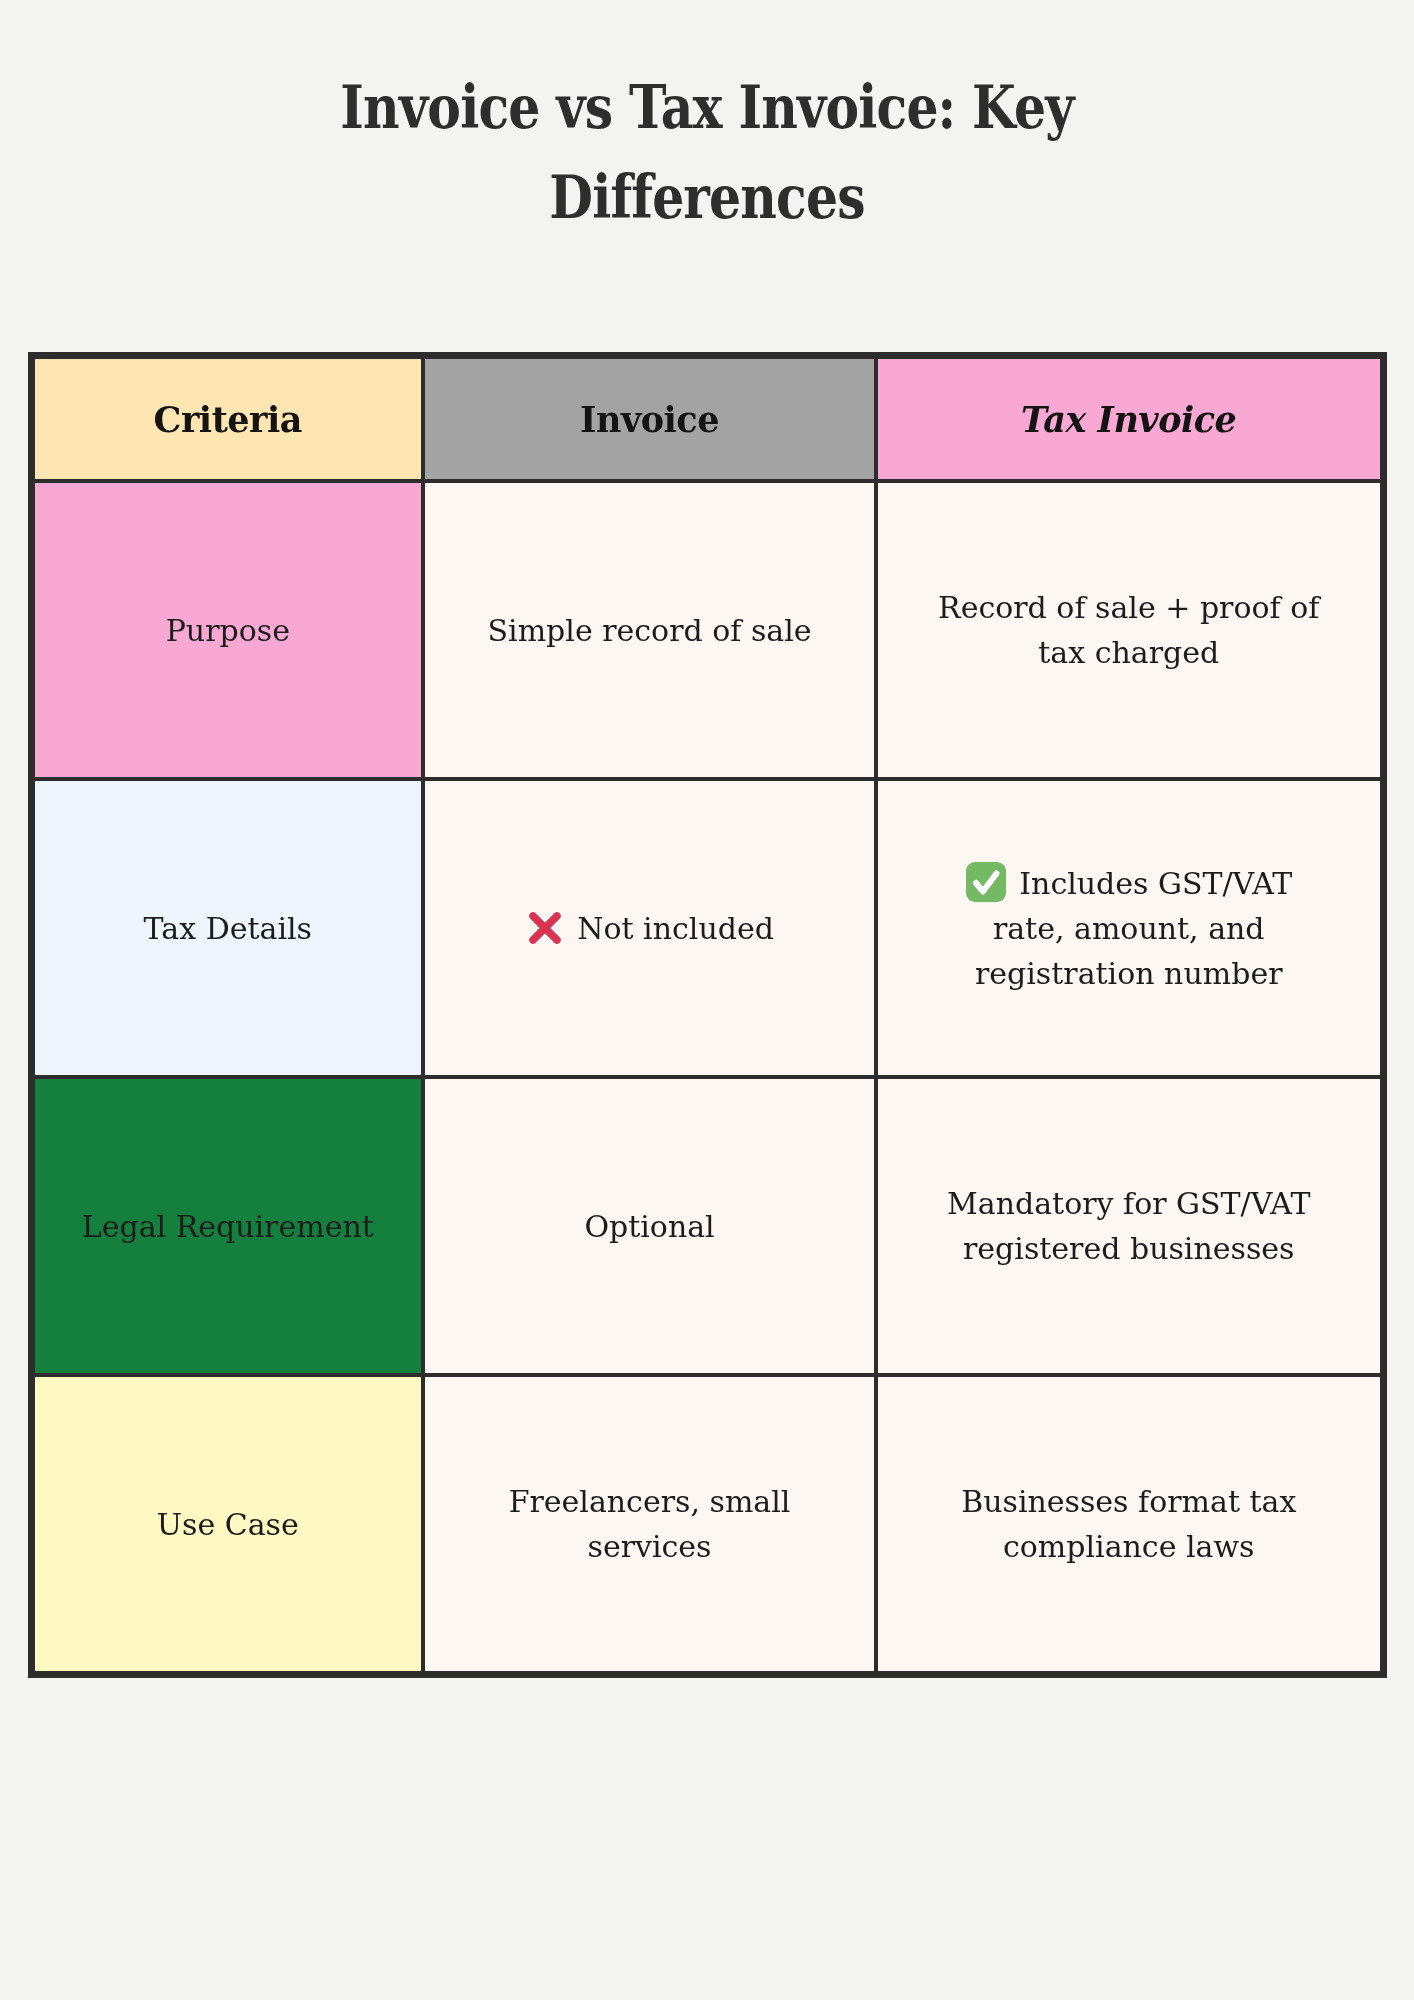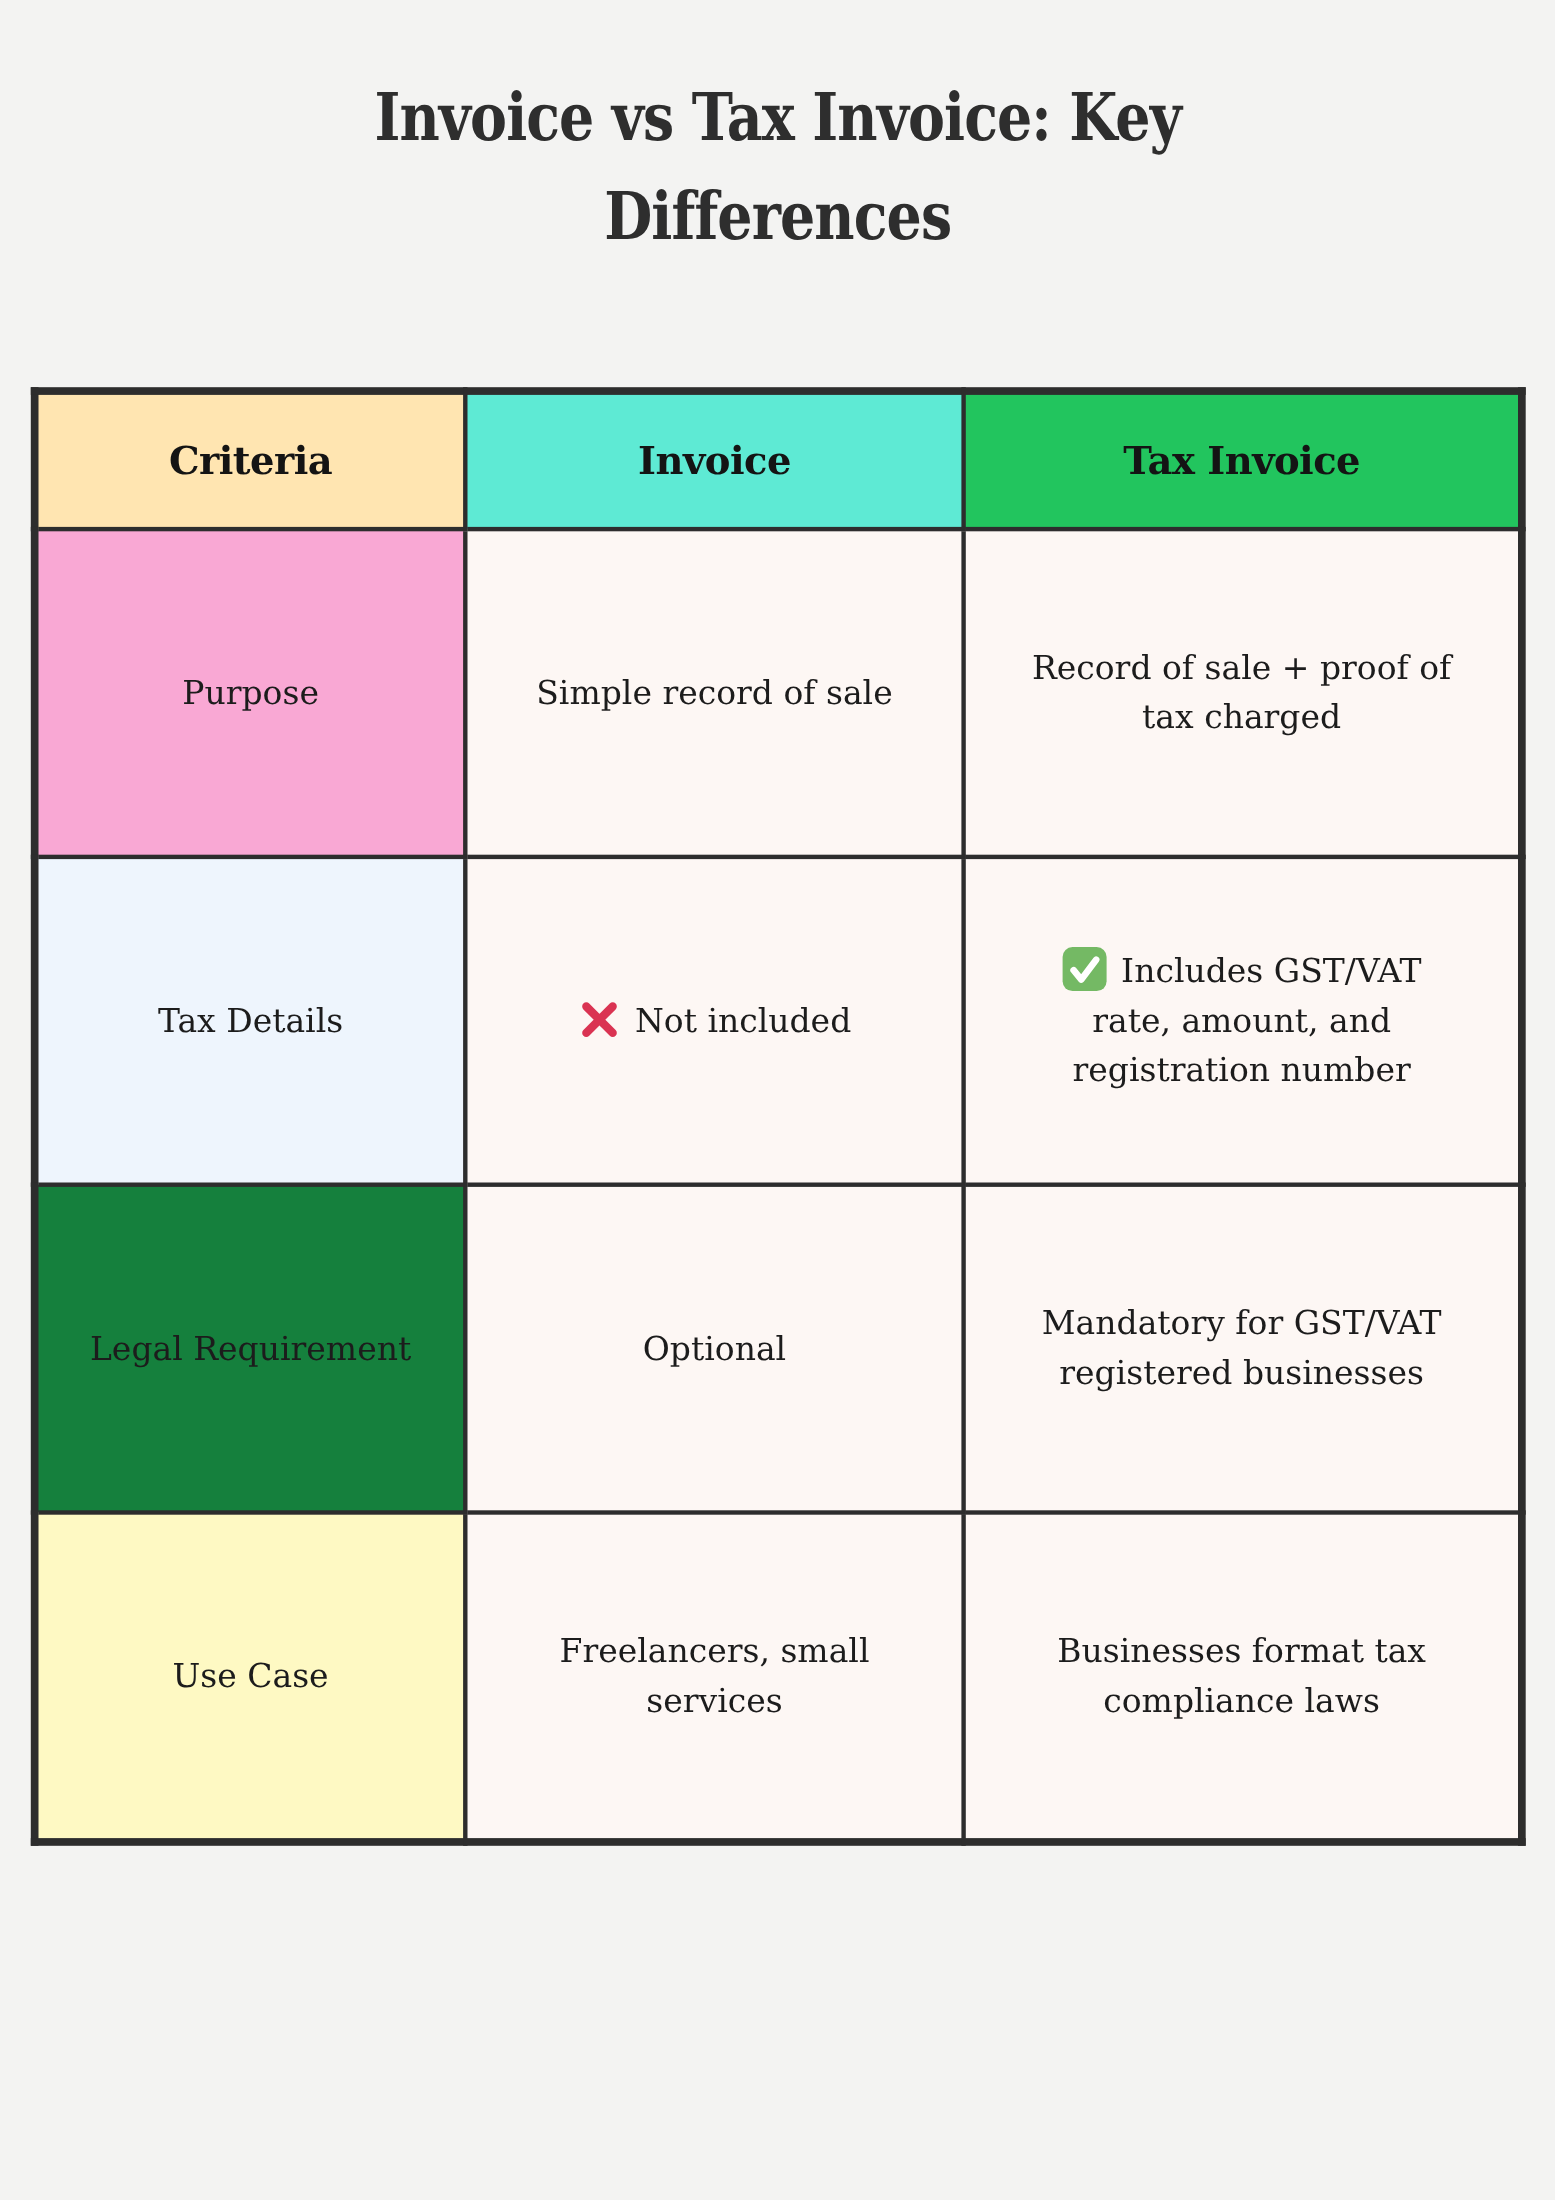--- a/index.html
+++ b/index.html
@@ -83,22 +83,22 @@
 
   <table class="cmp">
     <colgroup>
         <col class="c1">
         <col class="c2">
         <col class="c3">
       </colgroup>
     <thead>
       <tr>
         <th style="background-color: rgb(255, 229, 177);">Criteria</th>
-        <th style="background-color: #5eead4;">Invoice</th>
-        <th style="background-color: #22c55e;">Tax Invoice</th>
+        <th style="background-color: #a3a3a3;">Invoice</th>
+        <th style="background-color: #f9a8d4; font-style: italic;">Tax Invoice</th>
       </tr>
     </thead>
     <tbody>
 
       <tr>
         <td style="background-color: #f9a8d4;">
           <span class="cell-text">Purpose</span>
         </td>
         <td>
           <span class="cell-text">Simple record of sale</span>

